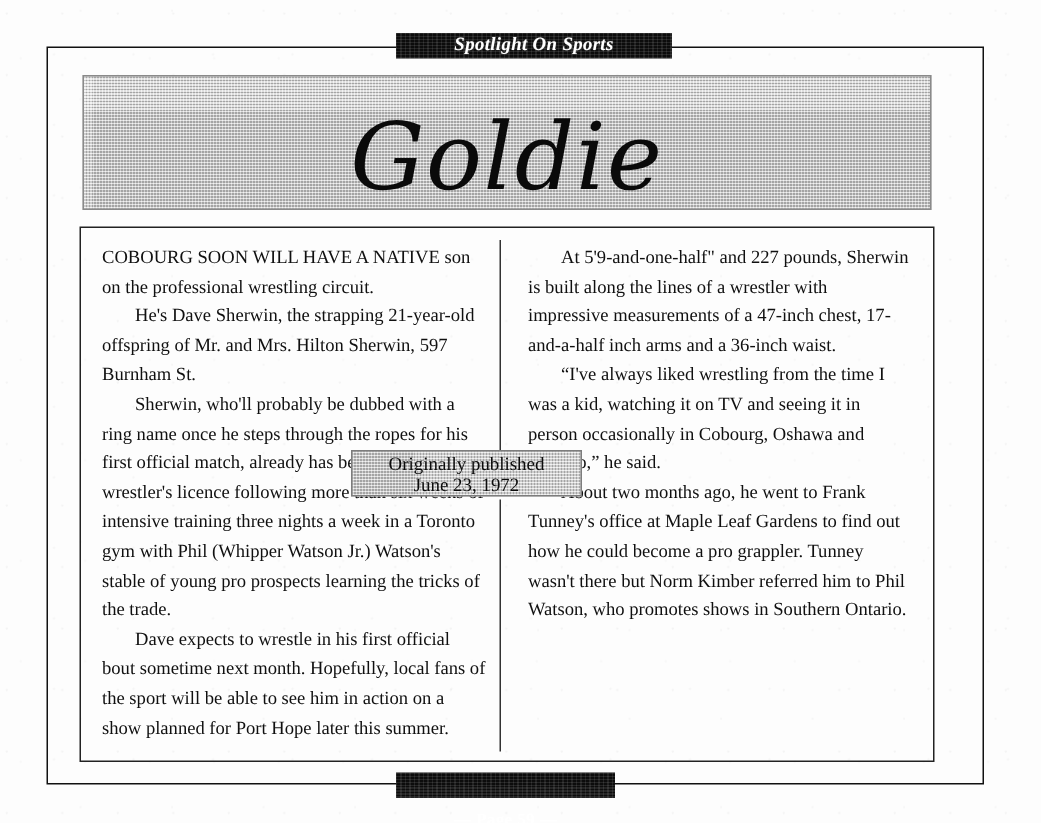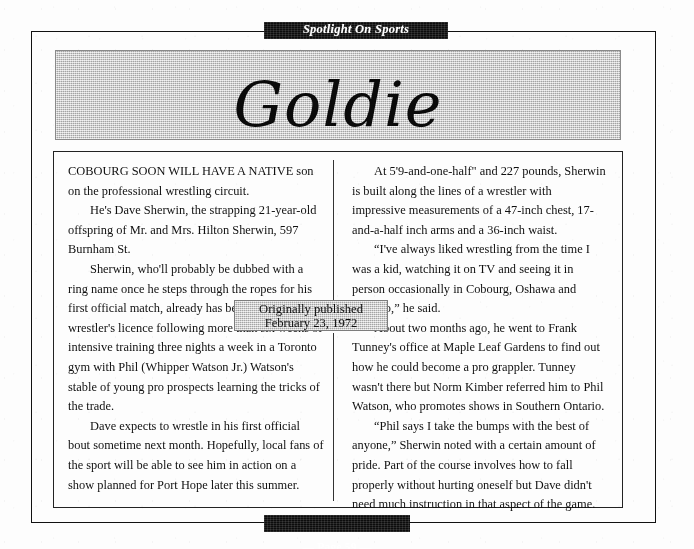--- a/index.html
+++ b/index.html
@@ -204,28 +204,27 @@
         <p>COBOURG SOON WILL HAVE A NATIVE son on the professional wrestling circuit.</p>
         <p class="indent">He's Dave Sherwin, the strapping 21-year-old offspring of Mr. and Mrs. Hilton Sherwin, 597 Burnham St.</p>
         <p class="indent">Sherwin, who'll probably be dubbed with a ring name once he steps through the ropes for his first official match, already has been granted a pro wrestler's licence following more than six weeks of intensive training three nights a week in a Toronto gym with Phil (Whipper Watson Jr.) Watson's stable of young pro prospects learning the tricks of the trade.</p>
         <p class="indent">Dave expects to wrestle in his first official bout sometime next month. Hopefully, local fans of the sport will be able to see him in action on a show planned for Port Hope later this summer.</p>
       </div>
 
       <div class="col">
         <p class="indent">At 5'9-and-one-half" and 227 pounds, Sherwin is built along the lines of a wrestler with impressive measurements of a 47-inch chest, 17-and-a-half inch arms and a 36-inch waist.</p>
         <p class="indent">“I've always liked wrestling from the time I was a kid, watching it on TV and seeing it in person occasionally in Cobourg, Oshawa and Toronto,” he said.</p>
         <p class="indent">About two months ago, he went to Frank Tunney's office at Maple Leaf Gardens to find out how he could become a pro grappler. Tunney wasn't there but Norm Kimber referred him to Phil Watson, who promotes shows in Southern Ontario.</p>
-        <p class="indent">“Phil says I take the bumps with the best of anyone,” Sherwin noted with a certain amount of pride. Part of the course involves how to fall properly without hurting oneself but Dave didn't need much instruction in that aspect of the game.</p>
       </div>
 
     </div>
   </div>
 
   <div id="pub-stamp">
     <span class="stamp-line">Originally published</span>
-    <span class="stamp-line">February 23, 1972</span>
+    <span class="stamp-line">June 23, 1972</span>
   </div>
 
   <div id="footer-tab">
     <span class="ft-text">— Page 59 —</span>
   </div>
 
 </div>
 
 </body></html>

